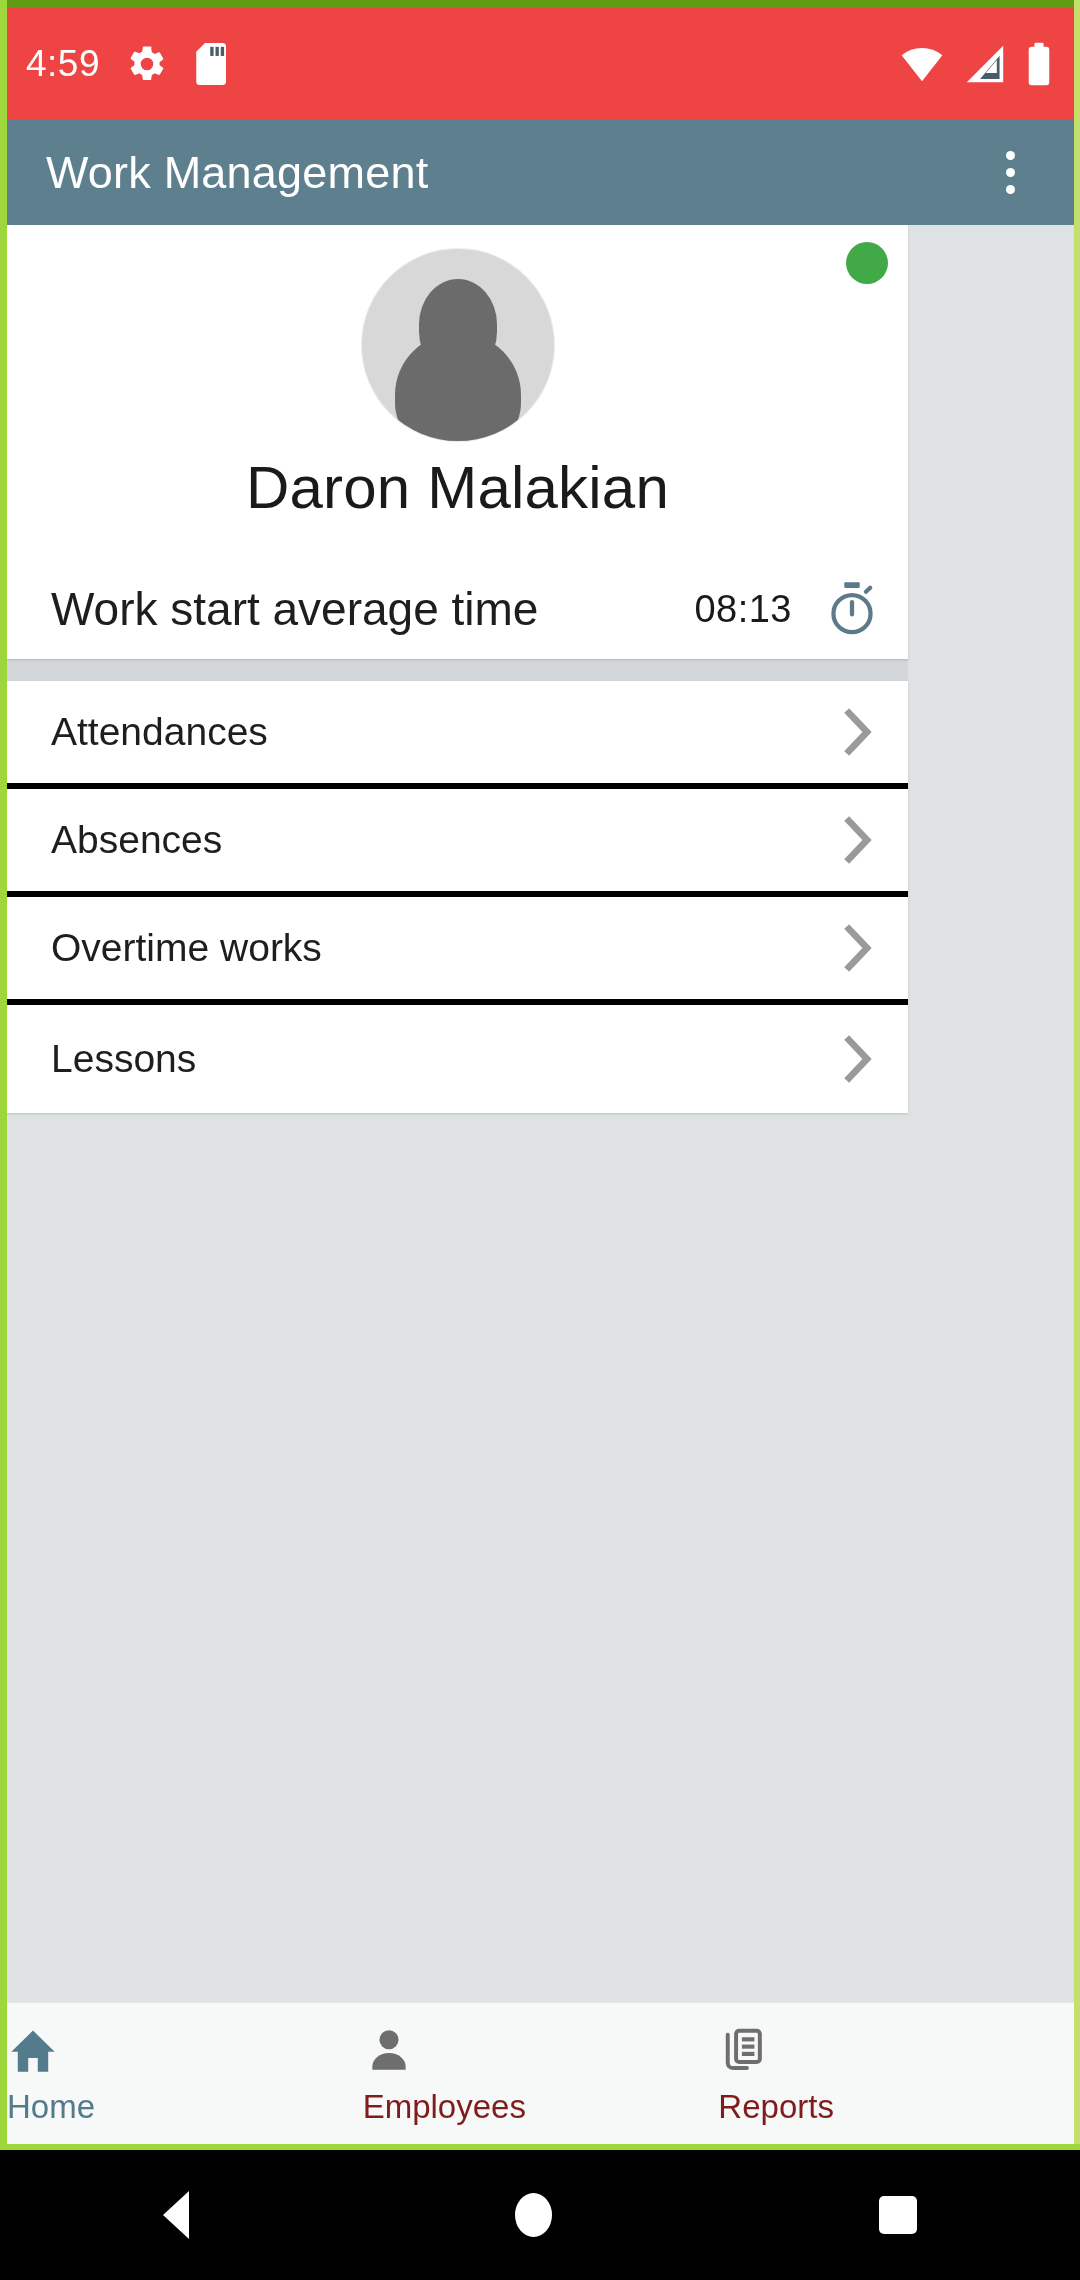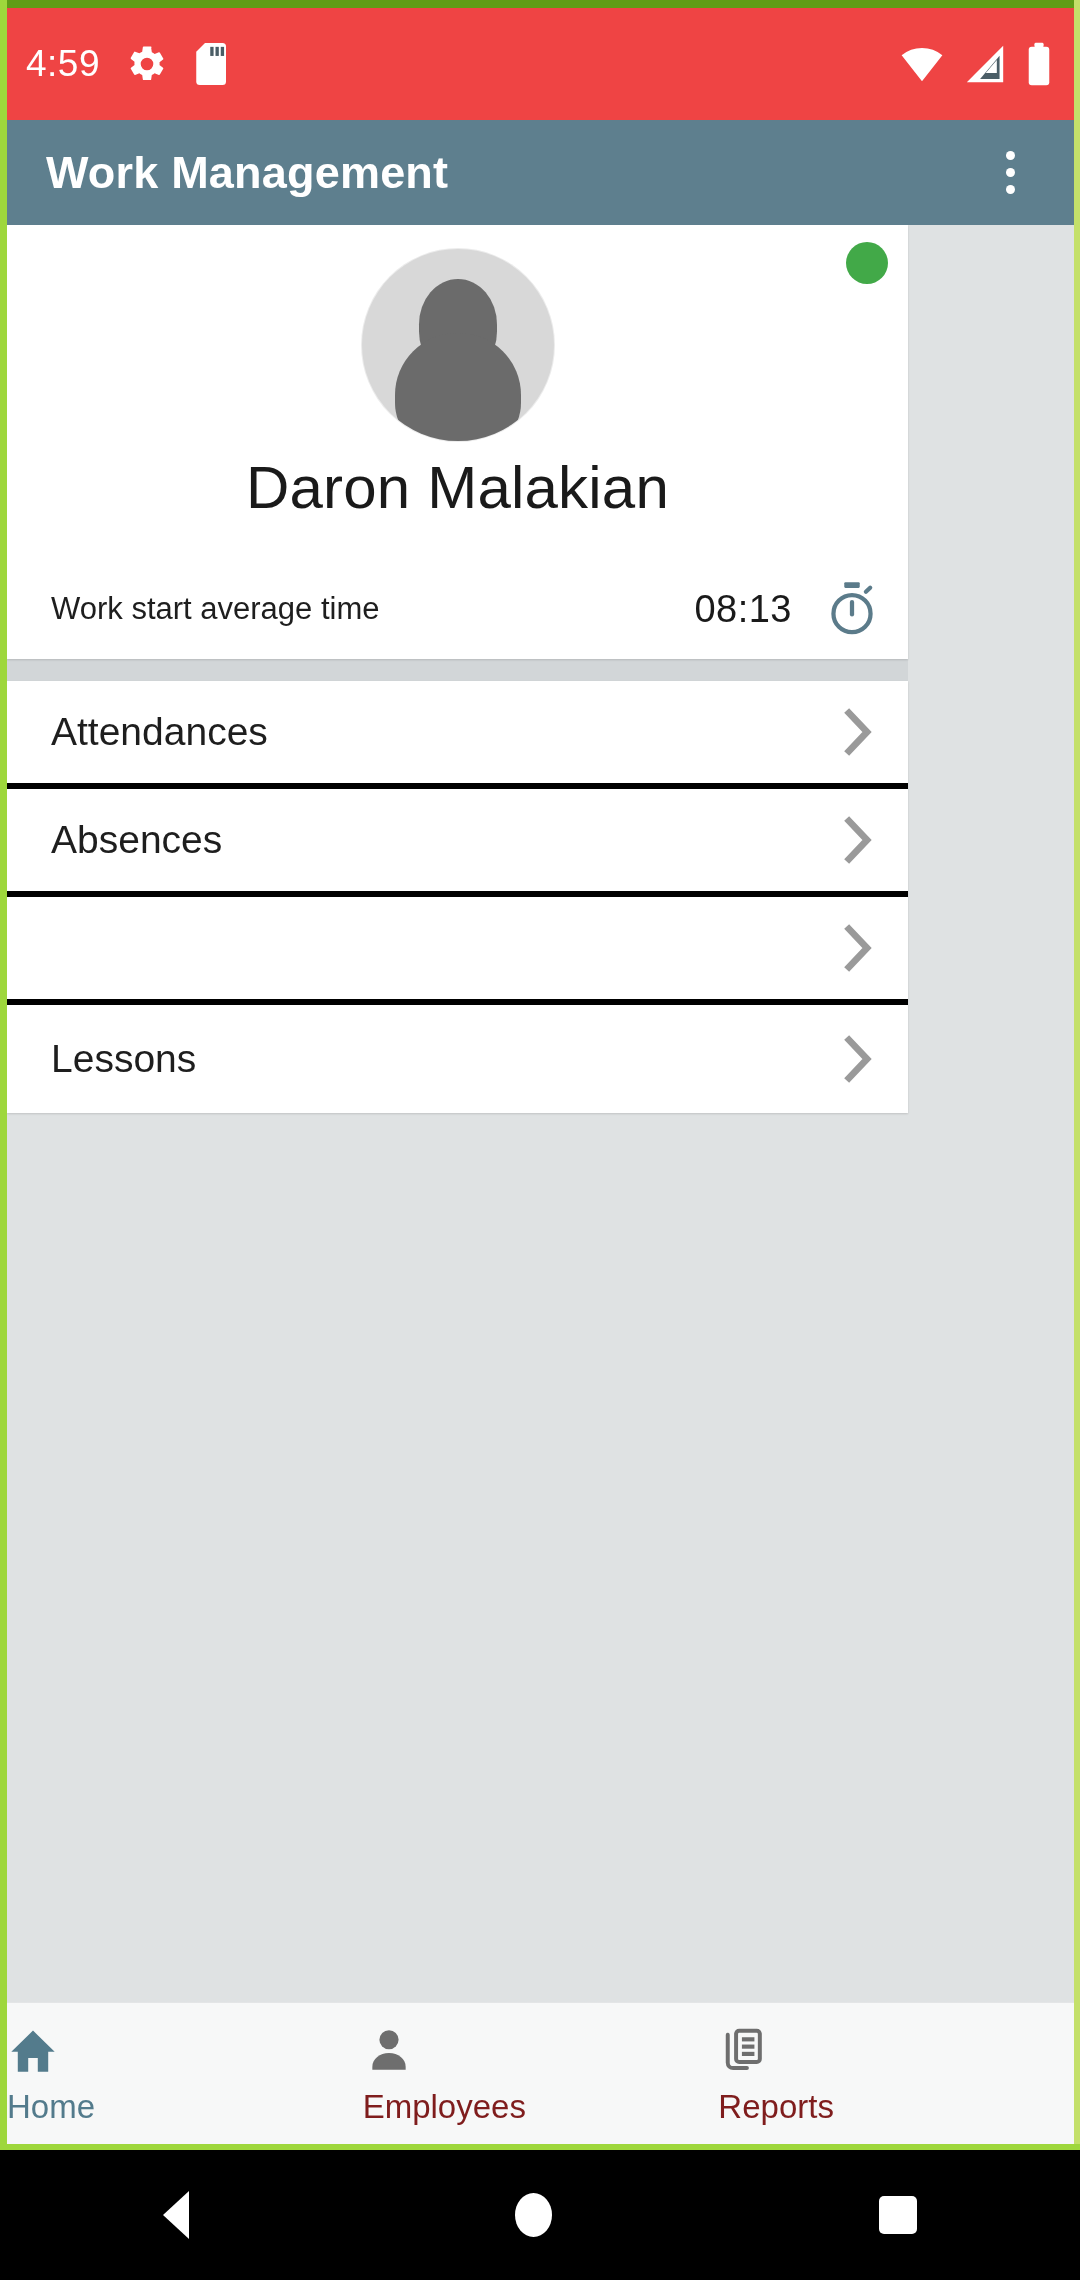--- a/index.html
+++ b/index.html
@@ -50,21 +50,21 @@
   .sb-ico { display:block; }
 
   
   #appbar {
     position:absolute; left:7px; top:120px; width:1067px; height:105px;
     background:#5e7f8e;
     display:flex; align-items:center;
     z-index:20;
   }
   #app-title {
-    color:#ffffff; font-size:45px; font-weight:bold;
+    color:#ffffff; font-size:45px; font-weight:normal;
     margin-left:39px; letter-spacing:0.2px;
   }
   #overflow-btn {
     margin-left:auto; margin-right:36px;
     width:56px; height:70px;
     display:flex; flex-direction:column; align-items:center; justify-content:center;
     gap:8px; cursor:pointer;
   }
   #overflow-btn i {
     display:block; width:9px; height:9px; border-radius:50%; background:#ffffff;
@@ -108,21 +108,21 @@
   }
   #profile-name {
     position:absolute; left:0; right:0; top:228px;
     text-align:center; font-size:60px; color:#1a1a1a; letter-spacing:0.2px;
   }
   #avg-row {
     position:absolute; left:0; right:0; top:336px; height:96px;
     display:flex; align-items:center;
     padding:0 28px 0 44px;
   }
-  #avg-label { font-size:31px; color:#1e1e1e; }
+  #avg-label { font-size:46px; color:#1e1e1e; }
   #avg-value { margin-left:auto; font-size:38px; color:#1a1a1a; letter-spacing:0.5px; }
   #avg-icon { margin-left:32px; display:flex; align-items:center; }
 
   
   #card-gap { height:22px; background:#d2d6d8; }
 
   
   #menu-card {
     background:#ffffff;
     box-shadow:0 1px 2px rgba(0,0,0,.14);
@@ -277,20 +277,21 @@
       <div class="menu-row">
         <span class="menu-label">Absences</span>
         <span class="menu-chevron">
           <svg width="42" height="56" viewBox="0 0 21 28" fill="none" stroke="#9a9a9a" stroke-width="3.4" stroke-linecap="square">
             <path d="M5.5 4.5 14.5 14 5.5 23.5"></path>
           </svg>
         </span>
       </div>
 
       <div class="menu-row">
+        <span class="menu-label">Overtime works</span>
         <span class="menu-chevron">
           <svg width="42" height="56" viewBox="0 0 21 28" fill="none" stroke="#9a9a9a" stroke-width="3.4" stroke-linecap="square">
             <path d="M5.5 4.5 14.5 14 5.5 23.5"></path>
           </svg>
         </span>
       </div>
 
       <div class="menu-row">
         <span class="menu-label">Lessons</span>
         <span class="menu-chevron">

